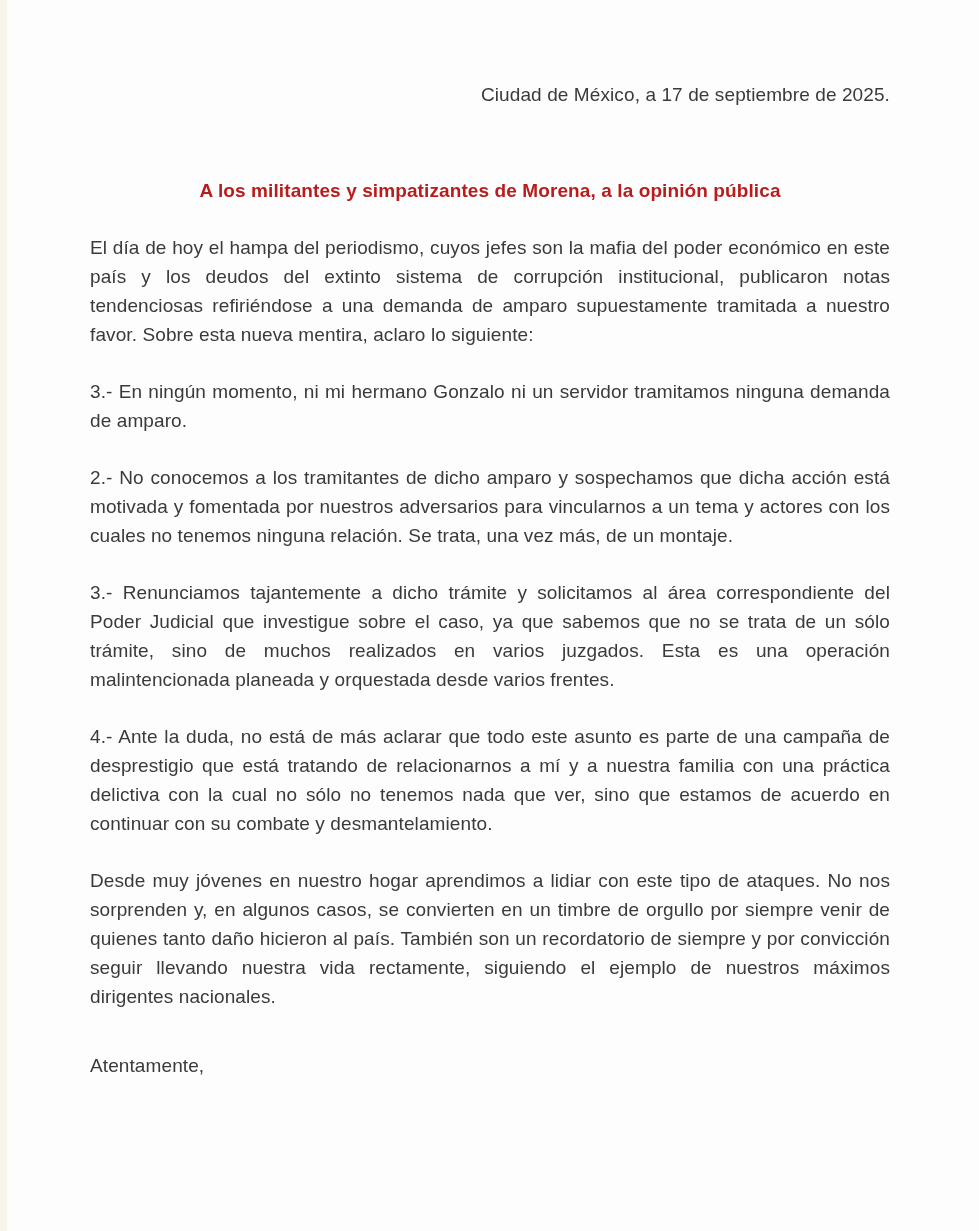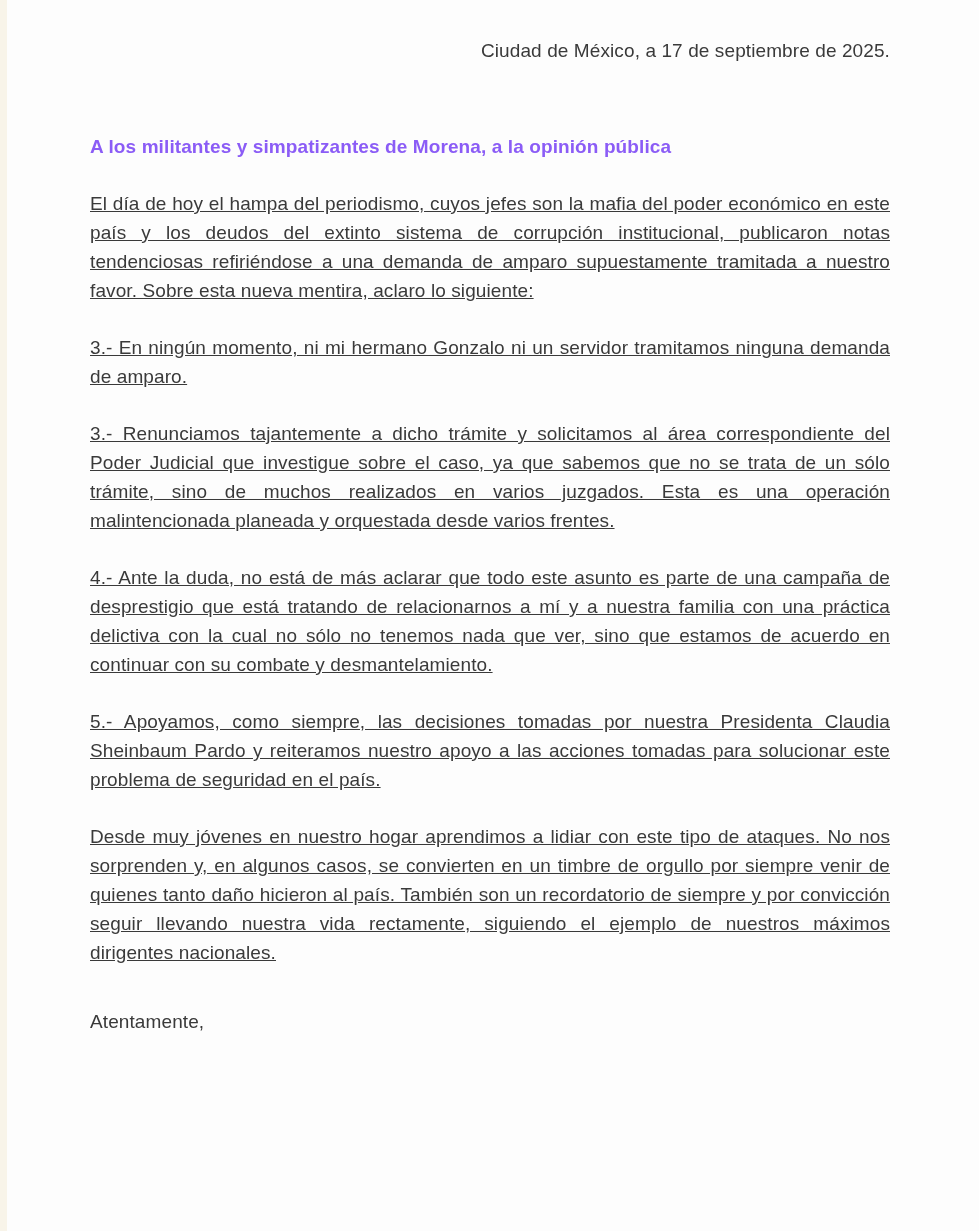--- a/index.html
+++ b/index.html
@@ -27,54 +27,54 @@
   .content {
     position: absolute;
     left: 90px;
     top: 0;
     width: 800px;
     font-size: 19px;
     line-height: 29px;
     letter-spacing: 0.1px;
   }
   .date {
-    margin: 36px 0 0 0;
+    margin: 80px 0 0 0;
     text-align: right;
   }
   .addressee {
     margin: 67px 0 8px 0;
     font-weight: bold;
-    color: #8b5cf6;
+    color: #b91c1c;
+    text-align: center;
   }
   .intro {
     margin: 44px 0 0 0;
   }
   .para {
     margin: 28px 0 0 0;
     text-align: justify;
-    text-decoration: underline;
   }
   .closing {
     margin: 40px 0 0 0;
   }
 </style>
 </head>
 <body>
 
 <div class="page-edge"></div>
 
 <div class="content">
 
   <p class="date">Ciudad de México, a 17 de septiembre de 2025.</p>
 
   <p class="addressee">A los militantes y simpatizantes de Morena, a la opinión pública</p>
 
 
   <p class="para">El día de hoy el hampa del periodismo, cuyos jefes son la mafia del poder económico en este país y los deudos del extinto sistema de corrupción institucional, publicaron notas tendenciosas refiriéndose a una demanda de amparo supuestamente tramitada a nuestro favor. Sobre esta nueva mentira, aclaro lo siguiente:</p>
   <p class="para">3.- En ningún momento, ni mi hermano Gonzalo ni un servidor tramitamos ninguna demanda de amparo.</p>
+  <p class="para">2.- No conocemos a los tramitantes de dicho amparo y sospechamos que dicha acción está motivada y fomentada por nuestros adversarios para vincularnos a un tema y actores con los cuales no tenemos ninguna relación. Se trata, una vez más, de un montaje.</p>
   <p class="para">3.- Renunciamos tajantemente a dicho trámite y solicitamos al área correspondiente del Poder Judicial que investigue sobre el caso, ya que sabemos que no se trata de un sólo trámite, sino de muchos realizados en varios juzgados. Esta es una operación malintencionada planeada y orquestada desde varios frentes.</p>
   <p class="para">4.- Ante la duda, no está de más aclarar que todo este asunto es parte de una campaña de desprestigio que está tratando de relacionarnos a mí y a nuestra familia con una práctica delictiva con la cual no sólo no tenemos nada que ver, sino que estamos de acuerdo en continuar con su combate y desmantelamiento.</p>
-  <p class="para">5.- Apoyamos, como siempre, las decisiones tomadas por nuestra Presidenta Claudia Sheinbaum Pardo y reiteramos nuestro apoyo a las acciones tomadas para solucionar este problema de seguridad en el país.</p>
   <p class="para">Desde muy jóvenes en nuestro hogar aprendimos a lidiar con este tipo de ataques. No nos sorprenden y, en algunos casos, se convierten en un timbre de orgullo por siempre venir de quienes tanto daño hicieron al país. También son un recordatorio de siempre y por convicción seguir llevando nuestra vida rectamente, siguiendo el ejemplo de nuestros máximos dirigentes nacionales.</p>
 
   <p class="closing">Atentamente,</p>
 
 </div>
 
 </body></html>

